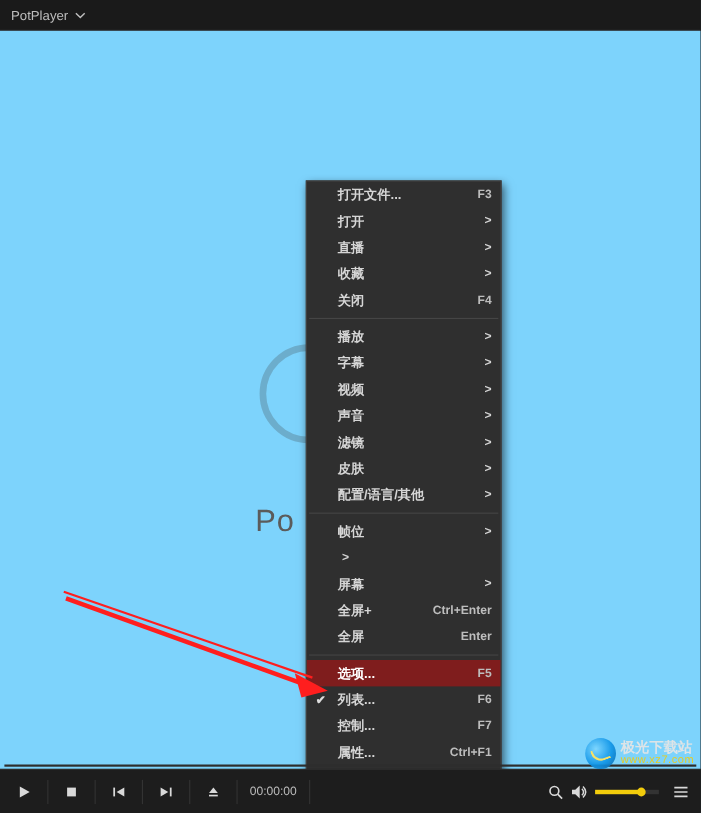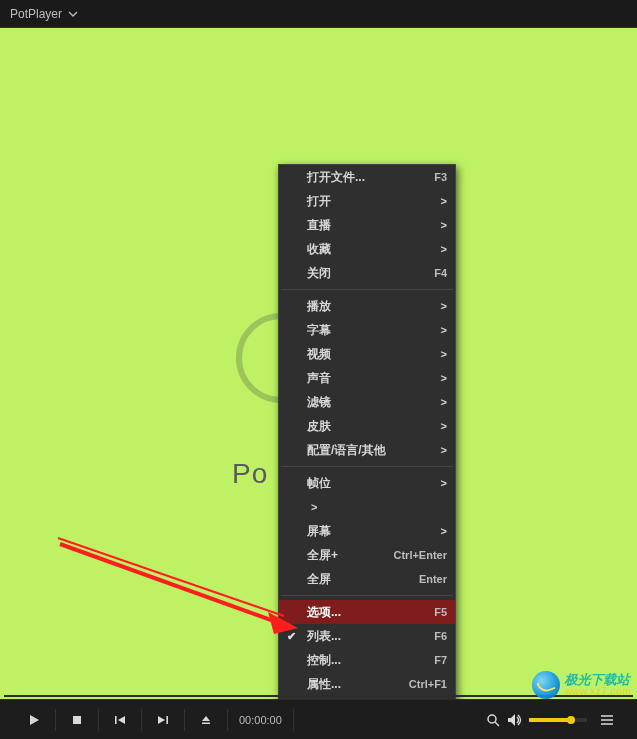--- a/index.html
+++ b/index.html
@@ -1,24 +1,24 @@
 <!DOCTYPE html>
 <html><head>
 <meta charset="utf-8">
 <style>
   * { margin: 0; padding: 0; box-sizing: border-box; font-family: "Microsoft YaHei", "SimSun", sans-serif; }
   html, body { width: 637px; height: 739px; background: #1e1e1e; color: #cfcfcf; overflow: hidden; position: relative; }
   .window { width: 637px; height: 739px; position: relative; background: #1e1e1e; }
   .titlebar { height: 28px; background: #1a1a1a; border-bottom: 1px solid #2d2d2d; display: flex; align-items: center; padding: 0 10px; font-size: 12px; color: #bdbdbd; }
   .titlebar .tb-drop { margin-left: 6px; display:inline-flex; align-items:center;}
-  .video-area { position: absolute; top: 28px; left: 0; right: 0; bottom: 40px; background: #bef264; }
+  .video-area { position: absolute; top: 28px; left: 0; right: 0; bottom: 40px; background: #7dd3fc; }
   .logo-text { position: absolute; left: 232px; top: 430px; font-size: 28px; color: #5b5b5b; letter-spacing: 1px; user-select: none; }
   .logo-circle { position:absolute; left:236px; top:285px; width:90px; height:90px; border-radius:50%; border:6px solid #3a3a3a; opacity:.25;}
   .seekbar { position: absolute; left: 4px; right: 4px; bottom: 42px; height: 2px; background: #2d2d2d; }
-  .controls { position: absolute; left: 0; right: 0; bottom: 0; height: 40px; background: #1d1d1d; display: flex; align-items: center; gap: 0; padding: 0 16px; border-top:1px solid #2b2b2b;}
+  .controls { position: absolute; left: 0; right: 0; bottom: 0; height: 40px; background: #1d1d1d; display: flex; align-items: center; gap: 0; padding: 0 4px; border-top:1px solid #2b2b2b;}
   .ctrl-btn { width: 36px; height: 36px; display: flex; align-items: center; justify-content: center; color: #c9c9c9; cursor: pointer; }
   .divider { width: 1px; height: 22px; background: #333; margin: 0 3px; }
   .timecode { font-size: 11px; color: #bcbcbc; padding: 0 8px; }
   .spacer { flex: 1; }
   .volume-wrap { display:flex; align-items:center; gap:6px; padding-right:6px;}
   .vol-track { width: 58px; height: 4px; background:#333; position:relative; cursor:pointer;}
   .vol-fill { position:absolute; left:0; top:0; bottom:0; width:72%; background:#f2cc0c;}
   .vol-thumb { position:absolute; left:72%; top:-2px; width:8px; height:8px; background:#f2cc0c; border-radius:50%; margin-left:-4px;}
   svg { display:block; }
   
@@ -29,21 +29,21 @@
   .ctx-row .accel { color: #bdbdbd; font-size: 11px; }
   .ctx-row .sub-ind { color:#d6d6d6; font-size:11px; padding-left:4px;}
   .ctx-row .chk { position:absolute; left:8px; font-size:11px; color:#ddd;}
   .ctx-sep { height: 1px; background: #454545; margin: 4px 2px; }
   
   .arrow { position:absolute; pointer-events:none; }
   
   .watermark { position:absolute; right:6px; bottom:40px; display:flex; align-items:center; gap:4px; opacity:.92;}
   .watermark .orb { width:28px; height:28px; border-radius:50%; background: radial-gradient(circle at 35% 35%, #7dd6ff, #1196e8 55%, #0a5fa0); position:relative;}
   .watermark .orb:after{content:""; position:absolute; left:6px; top:9px; width:14px; height:10px; border:2px solid #ffe35c; border-top:none; border-right:none; border-radius:0 0 0 10px; transform:rotate(-20deg);}
-  .watermark .txt-main { font-size:13px; font-weight:600; color:#14b8a6;font-style:italic;}
+  .watermark .txt-main { font-size:13px; font-weight:600; color:#e5e5e5;}
   .watermark .txt-sub { font-size:10px; color:#f2cc0c; letter-spacing:.5px;}
   .watermark .txt-wrap{display:flex;flex-direction:column;line-height:1.05;}
 </style>
 </head>
 <body>
 
 <div class="window">
 
   <div class="titlebar">
     <span>PotPlayer</span>

